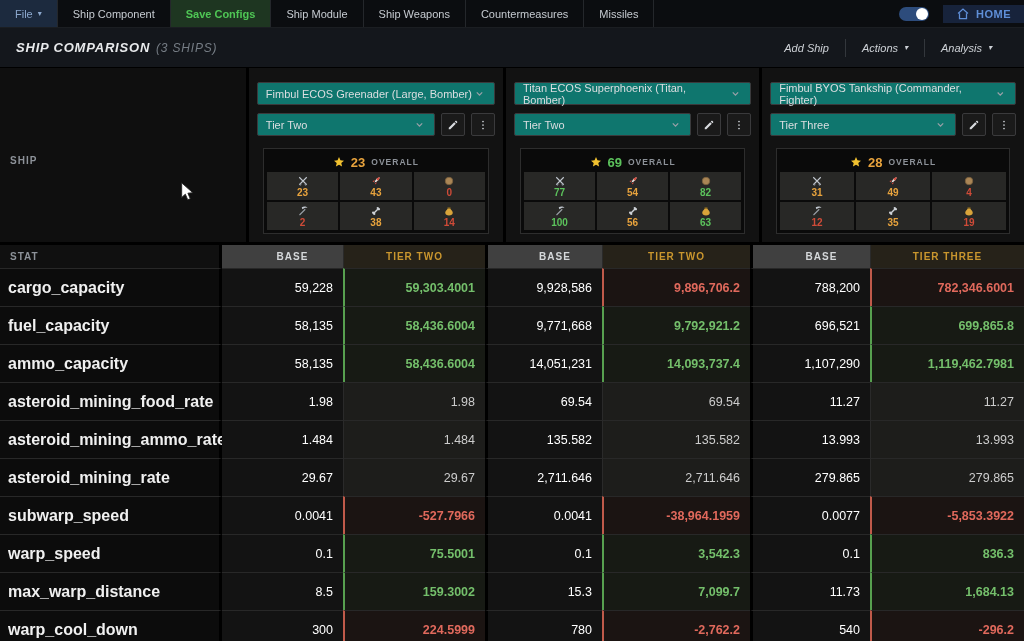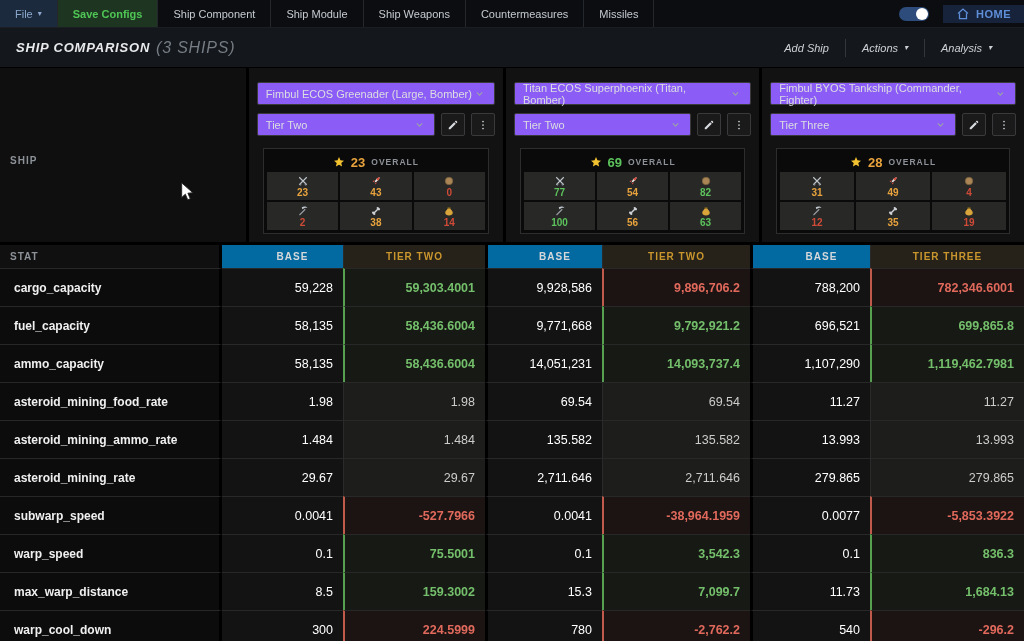--- a/index.html
+++ b/index.html
@@ -12,55 +12,55 @@
   .nav-save { background:#1e3621; color:#4fc655; font-weight:bold; }
   .caret { font-size:8px; color:inherit; }
   .nav-right { margin-left:auto; display:flex; align-items:center; }
   .toggle { width:30px; height:14px; border-radius:8px; background:#2d4c7c; position:relative; margin-right:14px; cursor:pointer; }
   .toggle .knob { position:absolute; right:1px; top:1px; width:12px; height:12px; border-radius:50%; background:#fff; }
   .home-btn { height:18px; background:#17233b; display:flex; align-items:center; gap:6px; padding:0 13px; color:#5f8fd8; font-size:11px; font-weight:bold; letter-spacing:.5px; cursor:pointer; }
 
   
   .subhead { height:40px; background:#14171c; display:flex; align-items:center; padding:0 16px; border-bottom:1px solid #000;font-style:italic; }
   .page-title { font-size:13px; font-weight:bold; color:#e8eaec; letter-spacing:.8px; }
-  .page-count { font-size:16px; color:#767d85; margin-left:6px; letter-spacing:.8px; }
+  .page-count { font-size:12px; color:#767d85; margin-left:6px; letter-spacing:.8px; }
   .subhead-right { margin-left:auto; display:flex; align-items:center; }
   .sub-btn { font-size:11px; color:#ced2d7; padding:0 16px; display:flex; align-items:center; gap:6px; cursor:pointer; }
   .vsep { width:1px; height:18px; background:#33373c; }
 
   
   .top-area { height:174px; background:#000; display:flex; position:relative; }
   .left-col { width:255px; margin-right:3px; background:#0f0f0f; position:relative; }
   .side-label { position:absolute; left:10px; top:87px; font-size:10px; font-weight:bold; color:#8d9299; letter-spacing:1px; }
   .ship-panel { background:#121212; padding:14px 8px 8px 8px; }
   .p1 { width:263px; } .p2 { width:262px; margin-left:3px; } .p3 { width:271px; margin-left:3px; }
-  .select { height:23px; background:#8b5cf6; border:1px solid #3a3a3c; border-radius:2px; display:flex; align-items:center; justify-content:space-between; padding:4px 8px; font-size:11px; color:#dcdee1; cursor:pointer; }
+  .select { height:23px; background:#0f766e; border:1px solid #3a3a3c; border-radius:2px; display:flex; align-items:center; justify-content:space-between; padding:4px 8px; font-size:11px; color:#dcdee1; cursor:pointer; }
   .tier-row { display:flex; gap:6px; margin-top:8px; }
   .tier-row .select { flex:1; }
   .icon-btn { width:24px; height:23px; background:#1a1a1a; border:1px solid #3a3a3c; border-radius:2px; display:flex; align-items:center; justify-content:center; cursor:pointer; }
   .score-card { margin:12px 6px 0 6px; background:#0a0a0a; border:1px solid #2d2d2d; padding:3px; }
   .score-head { display:flex; align-items:center; justify-content:center; gap:6px; height:20px; }
   .overall-num { font-size:13px; font-weight:bold; }
   .overall-label { font-size:8.5px; font-weight:bold; color:#8d9299; letter-spacing:1px; }
   .score-grid { display:grid; grid-template-columns:1fr 1fr 1fr; gap:2px; }
   .score-cell { background:#282826; height:28px; display:flex; flex-direction:column; align-items:center; justify-content:center; }
   .score-num { font-size:10px; font-weight:bold; line-height:11px; }
   .warn { color:#e8a33d; } .good { color:#5cc25c; } .bad { color:#cf4b38; }
 
   
   .grid-row { display:grid; grid-template-columns:222px 121px 142px 117px 148px 120px 154px; }
   .theader { height:26px; border-top:3px solid #000; }
   .hcell { display:flex; align-items:center; font-size:10px; font-weight:bold; letter-spacing:1px; }
   .h-stat { background:#101010; color:#8d9299; padding-left:10px; border-right:3px solid #000; }
-  .h-base { background:#0369a1; color:#d5d8da; justify-content:center;padding-left:20px; }
+  .h-base { background:#404040; color:#d5d8da; justify-content:center;padding-left:20px; }
   .h-base.gap { border-left:3px solid #000; }
   .h-tier { background:#262219; color:#c9962e; justify-content:center; border-left:1px solid #2a2a2a; }
   .trow { height:38px; }
   .cell { display:flex; align-items:center; font-size:12.5px; border-top:1px solid #282828; }
-  .c-stat { background:#0c0c0c; color:#f0f0f0; font-weight:bold; font-size:12px; padding-left:14px; border-right:3px solid #000; }
+  .c-stat { background:#0c0c0c; color:#f0f0f0; font-weight:bold; font-size:16px; padding-left:8px; border-right:3px solid #000; }
   .c-base { background:#131313; color:#ffffff; justify-content:flex-end; padding-right:10px; }
   .c-base.gap { border-left:3px solid #000; }
   .c-tier { background:#1d1d1b; color:#cccccc; justify-content:flex-end; padding-right:10px; border-left:1px solid #2a2a2a; }
   .c-tier.up { background:#171a14; color:#74bf6b; font-weight:bold; border-left:2px solid #57a04f; }
   .c-tier.down { background:#1b1412; color:#e0695c; font-weight:bold; border-left:2px solid #c05a4a; }
 
   .cursor { position:absolute; left:178px; top:113px; pointer-events:none; }
 </style>
 </head>
 <body>
@@ -116,25 +116,25 @@
         <path d="M4 2l0 16 4-3.6 2.6 6.1 2.8-1.2-2.6-6 5.4-.5z" fill="#fff" stroke="#222" stroke-width="1"></path>
       </g>
   </defs>
 </svg>
 
 <div class="nav">
   <div class="nav-item nav-file">
     <span>File</span>
     <span class="caret">▾</span>
   </div>
+  <div class="nav-item">
+      <span>Ship Component</span>
+    </div>
   <div class="nav-item nav-save">
       <span>Save Configs</span>
-    </div>
-  <div class="nav-item">
-      <span>Ship Component</span>
     </div>
   <div class="nav-item">
       <span>Ship Module</span>
     </div>
   <div class="nav-item">
       <span>Ship Weapons</span>
     </div>
   <div class="nav-item">
       <span>Countermeasures</span>
     </div>

